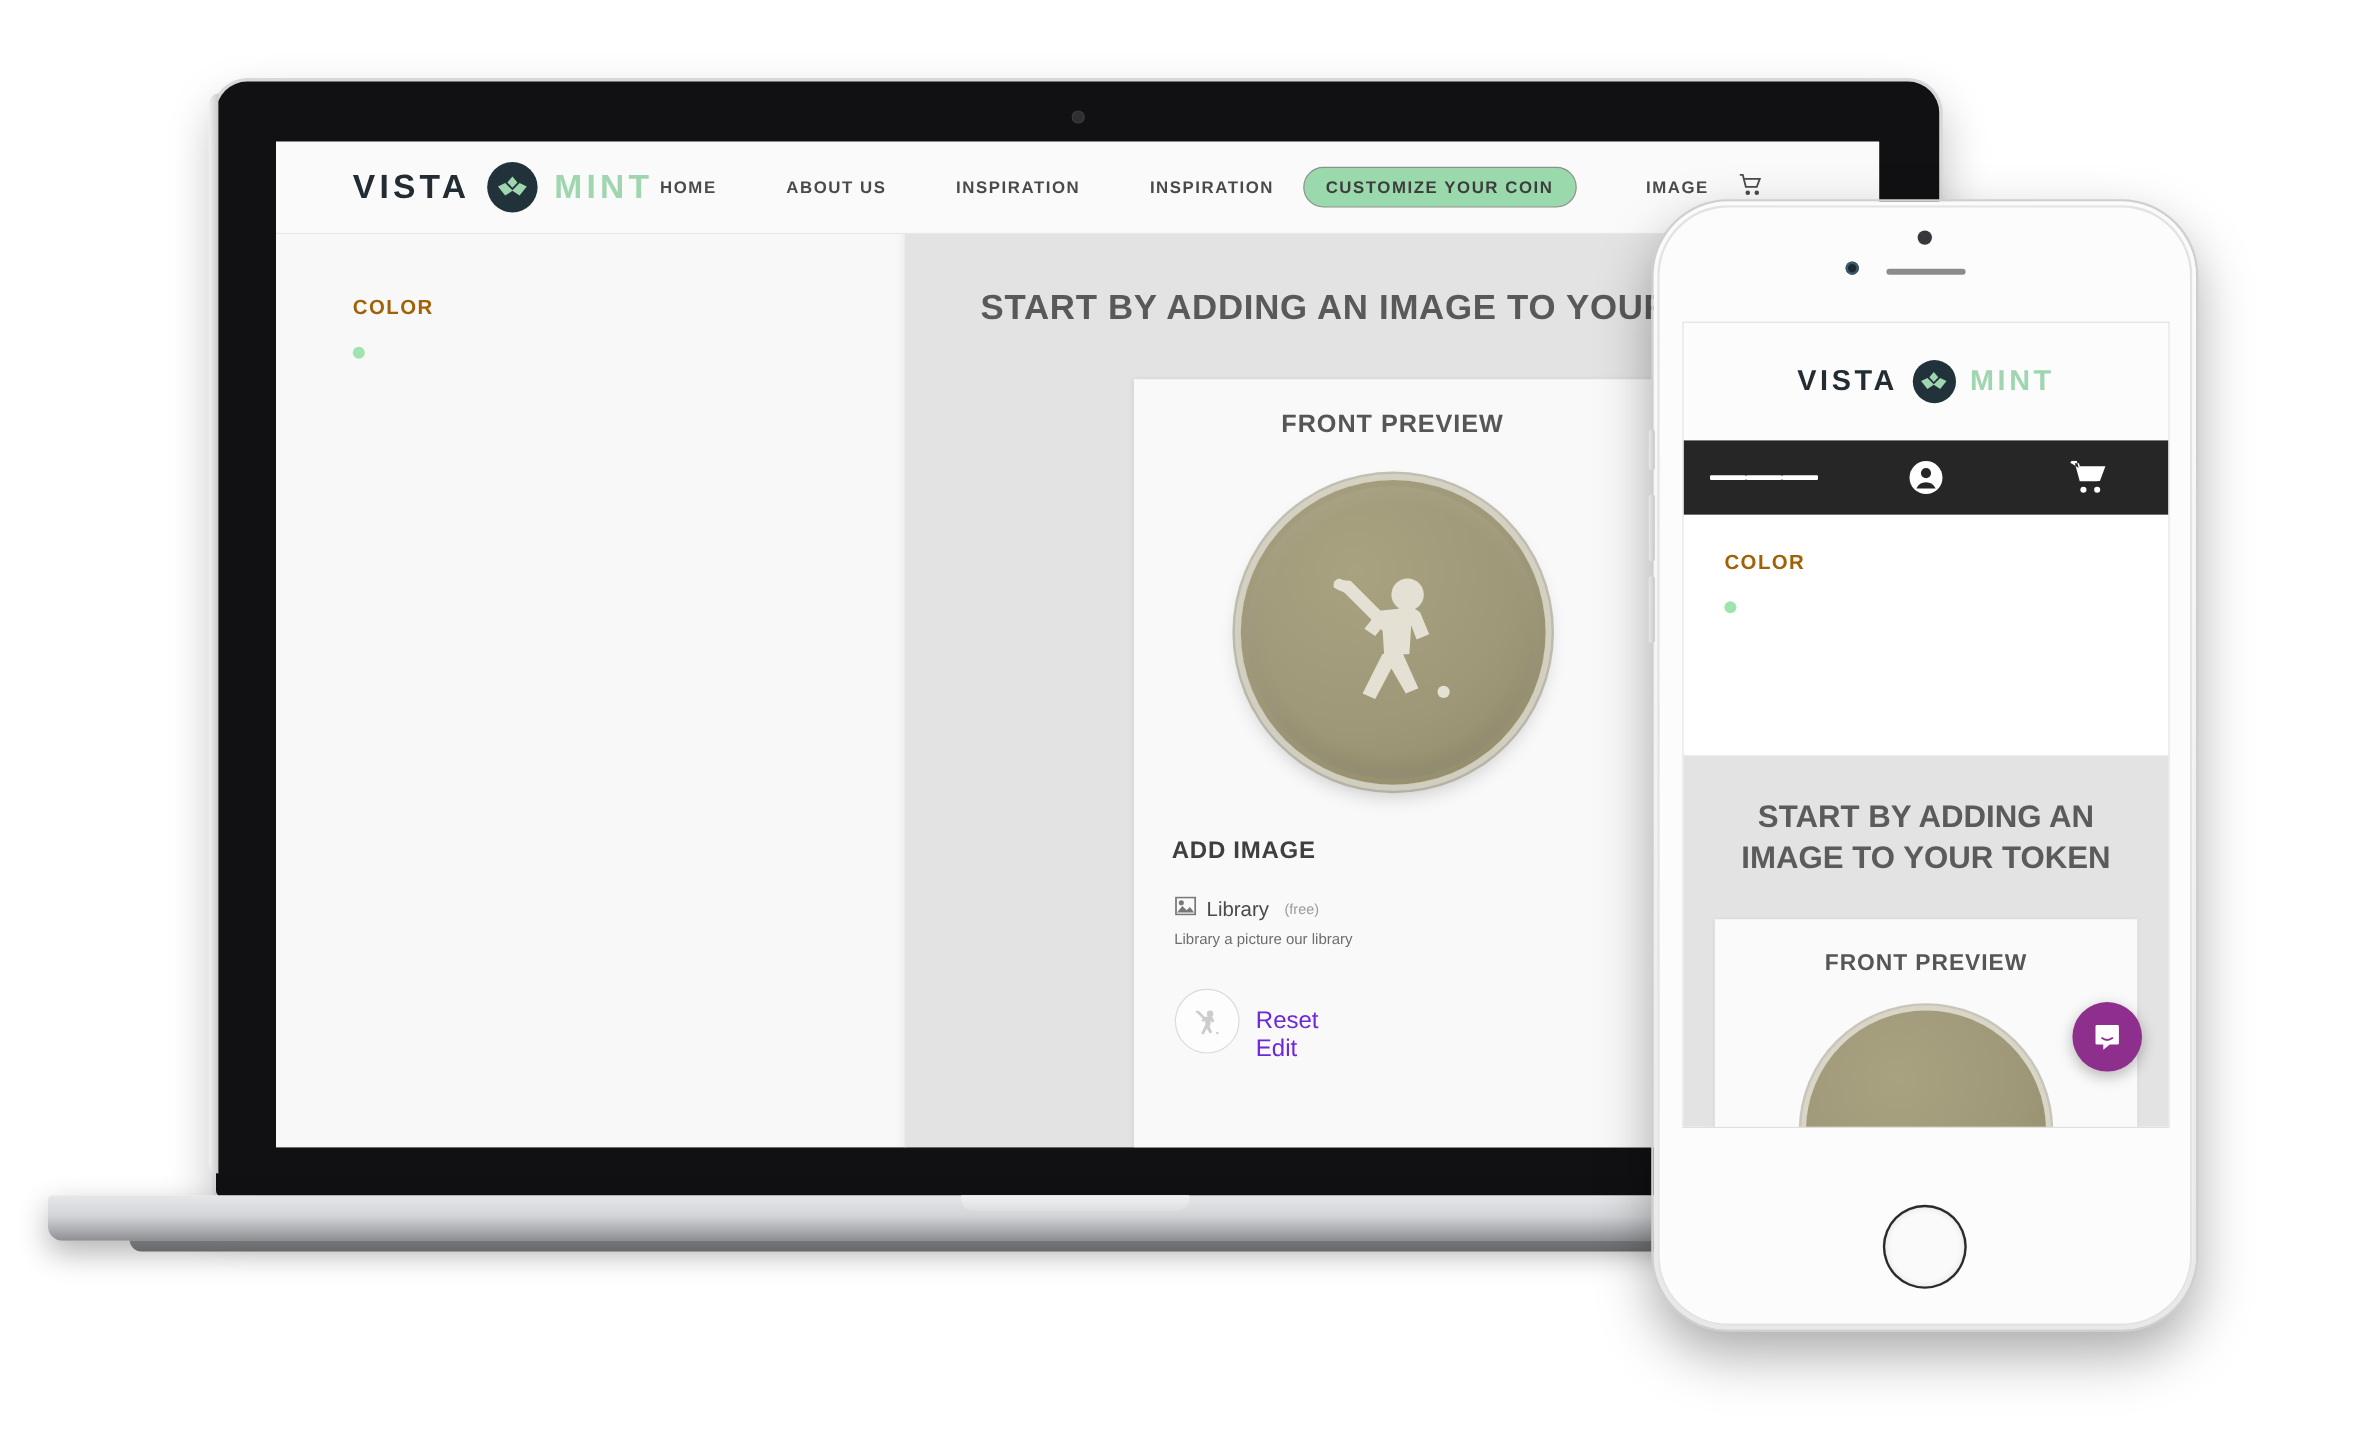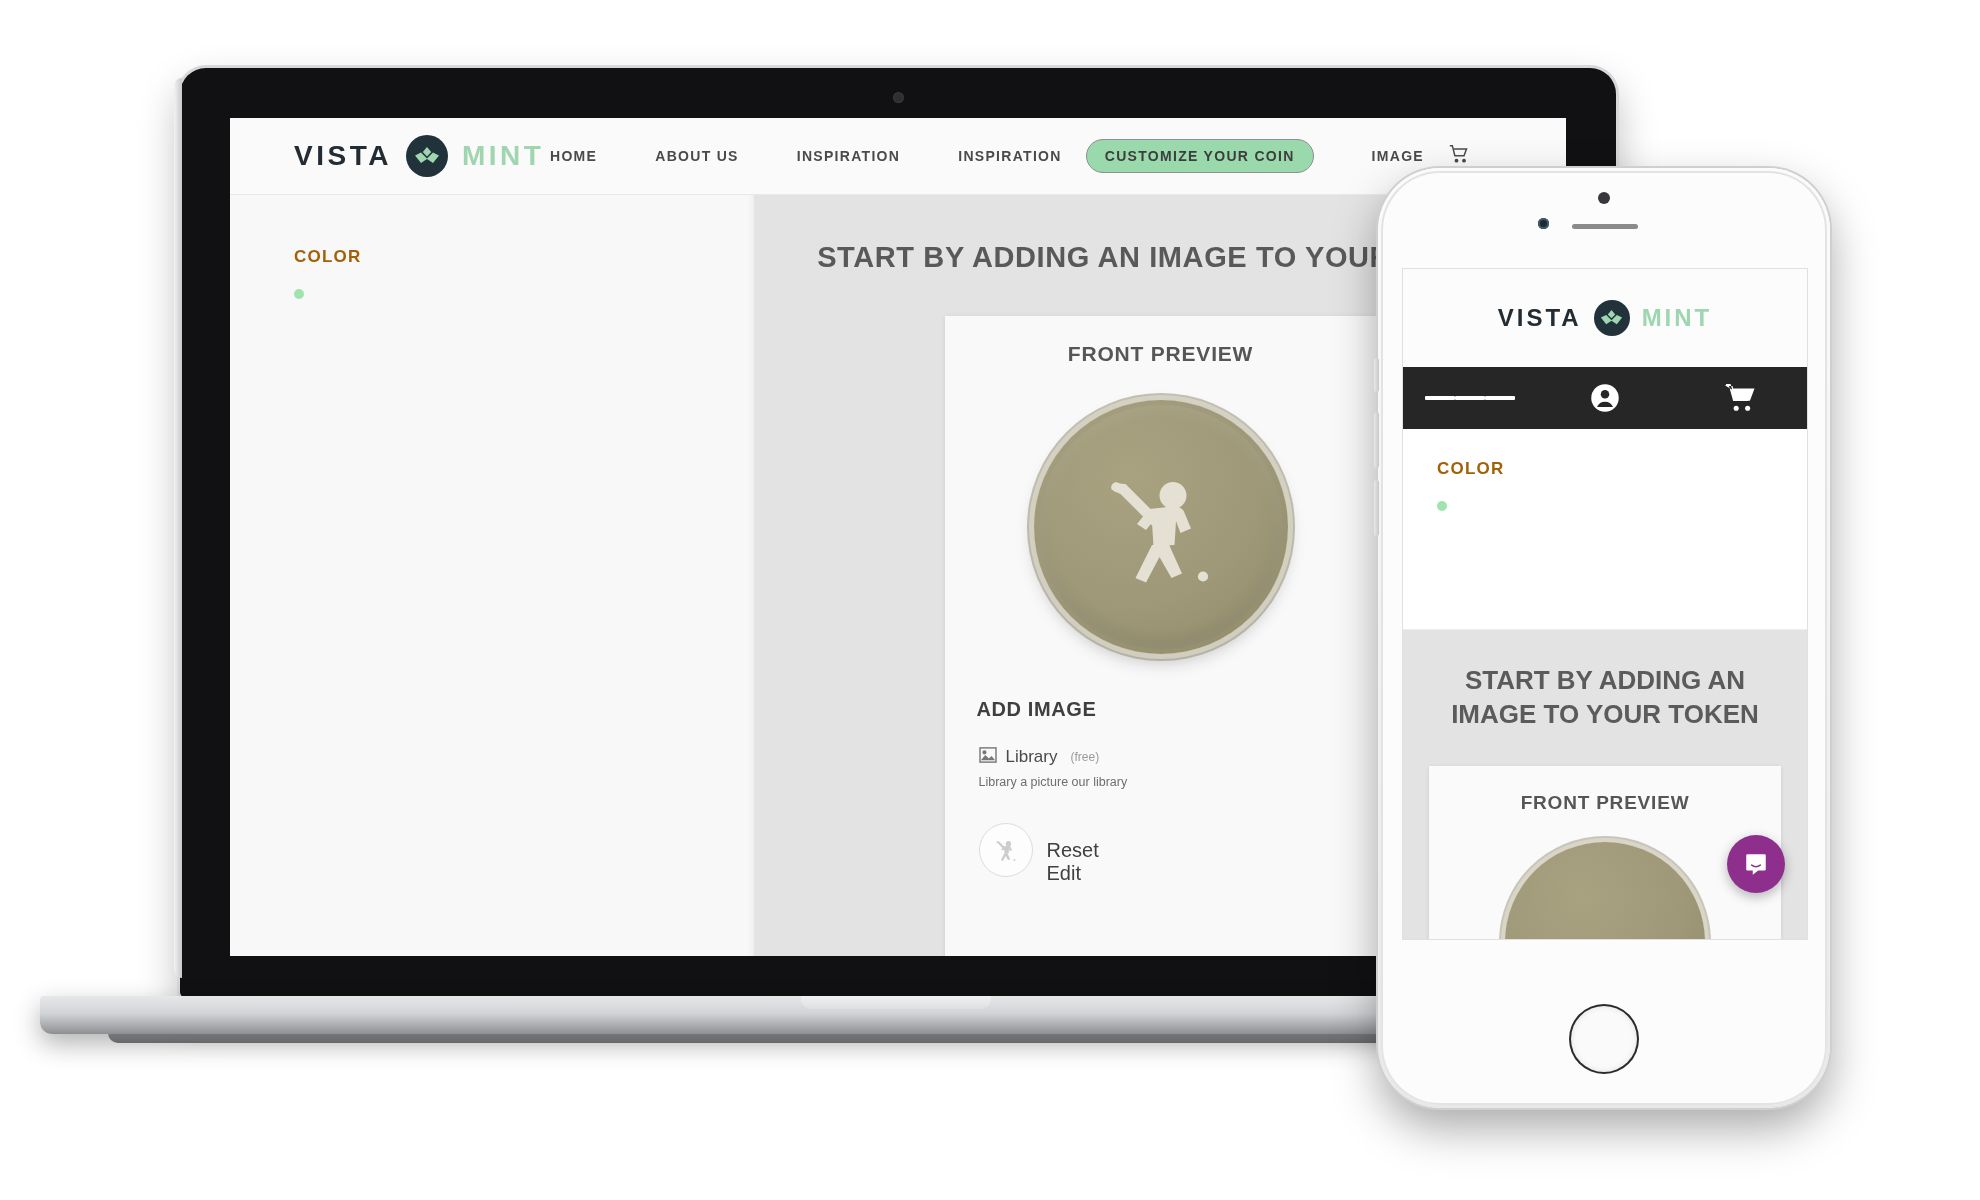--- a/index.html
+++ b/index.html
@@ -105,21 +105,21 @@
   .opt{flex:1;padding:0 8px;}
   .opt + .opt{border-left:1px solid #dedede;padding-left:28px;}
   .opt-head{display:flex;align-items:center;gap:9px;}
   .opt-title{font-size:17px;color:#4a4a4a;}
   .opt-free{font-size:12px;color:#9b9b9b;margin-left:4px;}
   .opt-sub{font-size:12.5px;color:#6e6e6e;margin-top:8px;}
   .opt-act{display:flex;align-items:center;gap:14px;margin-top:26px;}
   .circ{width:52px;height:52px;border-radius:50%;border:1px solid #dcdcdc;background:#fdfdfd;
         display:flex;align-items:center;justify-content:center;}
   .act-green{color:#8ed4a0;font-size:20px;}
-  .act-orange{color:#404040;font-size:20px;line-height:1.15;margin-top:24px;}
+  .act-orange{color:#6d28d9;font-size:20px;line-height:1.15;margin-top:24px;}
 
   
   .phone{
     position:absolute;left:1378px;top:168px;width:452px;height:940px;
     background:linear-gradient(180deg,#fbfbfb 0%,#f2f2f2 50%,#e8e8e8 100%);
     border-radius:62px;
     box-shadow:0 0 0 2px #cfcfcf, 0 20px 46px rgba(0,0,0,.34);
   }
   .ph-inner{position:absolute;inset:3px;border-radius:59px;background:#fcfcfc;
             box-shadow:inset 0 0 0 2px #e3e3e3;}

